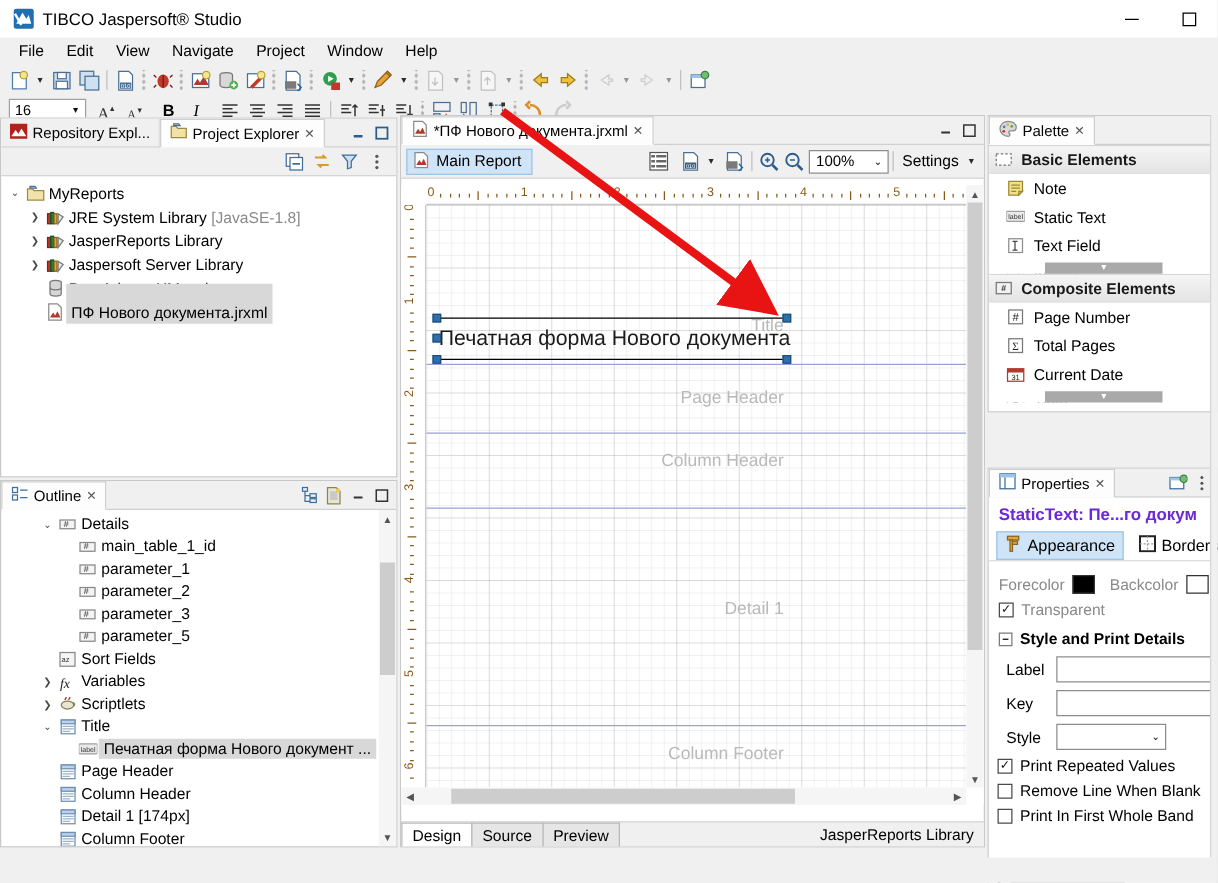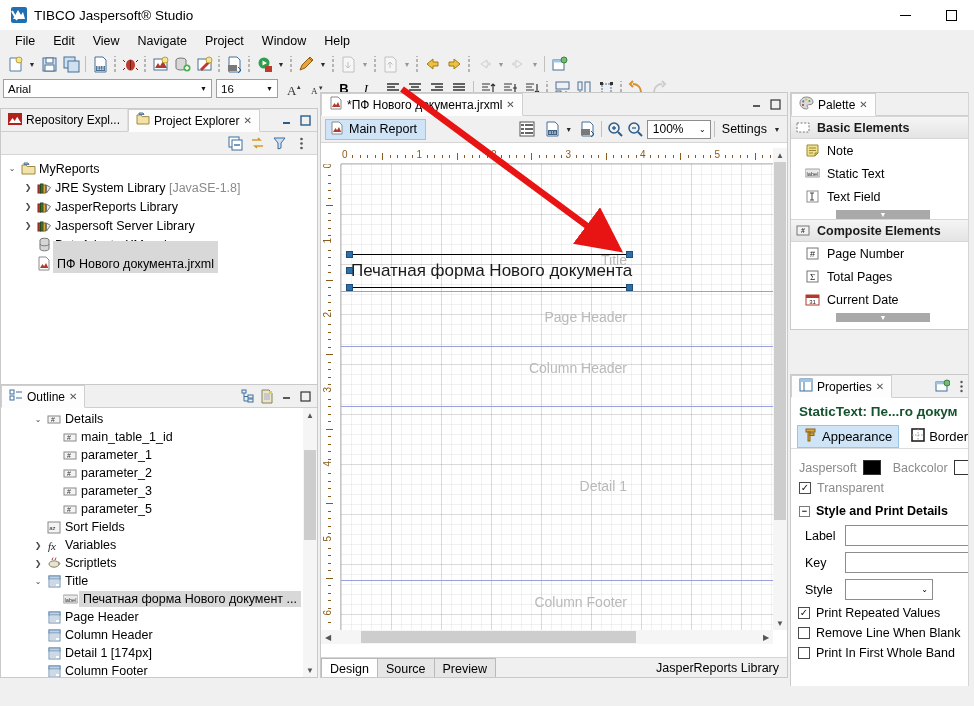--- a/index.html
+++ b/index.html
@@ -60,21 +60,21 @@
   
   .tree{font-size:12.5px;color:#000;padding:4px 0 0 0;overflow:hidden;}
   .trow{height:18px;display:flex;align-items:center;white-space:nowrap;}
   .twist{width:14px;height:18px;display:flex;align-items:center;justify-content:center;font-size:8px;color:#4a4a4a;}
   .tico{width:18px;height:18px;display:flex;align-items:center;justify-content:center;flex:0 0 auto;}
   .tlabel{padding-left:2px;}
   .tdim{color:#8a8a8a;}
   .tsel{background:#d8d8d8;}
 
   
-  #repo-view{left:0;top:16px;width:318px;height:288px;}
+  #repo-view{left:0;top:2px;width:318px;height:288px;}
   #outline-view{left:0;top:292px;width:318px;height:294px;}
 
   
   #editor-view{left:320px;top:0;width:468px;height:586px;background:#fff;}
   .ed-toolbar{height:27px;background:#f0f0f0;display:flex;align-items:center;padding:0 4px;
               border-bottom:1px solid #d5d5d5;}
   .mainreport{display:flex;align-items:center;gap:5px;height:21px;padding:0 8px 0 4px;
               background:#cfe4f7;border:1px solid #9cc4e4;font-size:12.5px;}
   .zoomcombo{width:64px;height:19px;border:1px solid #8d8d8d;background:#fff;display:flex;
              align-items:center;padding-left:5px;font-size:12px;}
@@ -117,21 +117,21 @@
               background:linear-gradient(#f5f5f5,#e4e4e4);border-top:1px solid #d6d6d6;
               border-bottom:1px solid #d6d6d6;font-weight:bold;color:#1a1a1a;}
   .palitem{height:23px;display:flex;align-items:center;gap:7px;padding-left:14px;font-size:12.5px;}
   .palscroll{position:relative;height:9px;background:#fff;}
   .palscroll .bar{position:absolute;left:45px;top:0;width:94px;height:9px;background:#a9a9a9;
                   display:flex;align-items:center;justify-content:center;color:#fff;font-size:7px;}
 
   
   #props-view{left:790px;top:242px;width:184px;height:344px;margin-top:40px;}
   .prophead{height:26px;display:flex;align-items:center;padding-left:8px;font-size:13.5px;
-            font-weight:bold;color:#14532d;background:#fff;white-space:nowrap;}
+            font-weight:bold;color:#6d28d9;background:#fff;white-space:nowrap;}
   .proptabs{height:25px;display:flex;align-items:center;gap:6px;padding-left:6px;background:#fff;
             border-bottom:1px solid #dcdcdc;}
   .ptab{display:flex;align-items:center;gap:4px;padding:2px 6px;font-size:13px;}
   .ptab.active{background:#cfe4f7;border:1px solid #9cc4e4;}
   .propbody{padding:8px 0 0 0;font-size:12.5px;}
   .prow{display:flex;align-items:center;gap:6px;padding:3px 0 3px 8px;}
   .plbl{color:#8a8a8a;}
   .swatch{width:18px;height:15px;border:1px solid #333;}
   .chk{width:12px;height:12px;border:1px solid #4a4a4a;background:#fff;display:inline-flex;
        align-items:center;justify-content:center;font-size:10px;line-height:1;color:#111;flex:0 0 auto;}
@@ -321,24 +321,20 @@
     <div class="tb-ico">
       <svg width="17" height="17" viewBox="0 0 17 17">
           <rect x="2" y="4" width="11" height="10" fill="#fff" stroke="#4a6f94"></rect>
           <rect x="2" y="4" width="11" height="2.4" fill="#9cc4e4"></rect>
           <circle cx="13" cy="4" r="3" fill="#6fbf73" stroke="#3f7d45"></circle>
         </svg>
     </div>
   </div>
 
   <div class="toolbar2">
-    <div class="combo fontcombo">
-      <span class="cv">Arial</span>
-      <span class="ca">▼</span>
-    </div>
     <div class="combo sizecombo">
       <span class="cv">16</span>
       <span class="ca">▼</span>
     </div>
     <div class="fmt" style="margin-left:6px;">
       <svg width="18" height="18" viewBox="0 0 18 18">
           <text x="1" y="15" font-size="13" font-family="serif" fill="#333">A</text>
           <text x="11" y="9" font-size="7" fill="#333">▴</text>
         </svg>
     </div>
@@ -1226,21 +1222,21 @@
                 <rect x="1" y="1" width="12" height="12" fill="#fff" stroke="#222" stroke-width="1.6"></rect>
                 <path d="M1 7h12M7 1v12" stroke="#999" stroke-dasharray="1.5 1.5"></path>
               </svg>
           </span>
           <span>Borders</span>
         </div>
       </div>
 
       <div class="propbody">
         <div class="prow">
-          <span class="plbl">Jaspersoft</span>
+          <span class="plbl">Forecolor</span>
           <span class="swatch" id="forecolor-swatch" style="background: rgb(0, 0, 0);"></span>
           <span class="plbl" style="margin-left:6px;">Backcolor</span>
           <span class="swatch" id="backcolor-swatch" style="background: rgb(255, 255, 255);"></span>
         </div>
         <div class="prow">
           <span class="chk" id="transparent-chk">✓</span>
           <span class="plbl">Transparent</span>
         </div>
 
         <div class="section">

